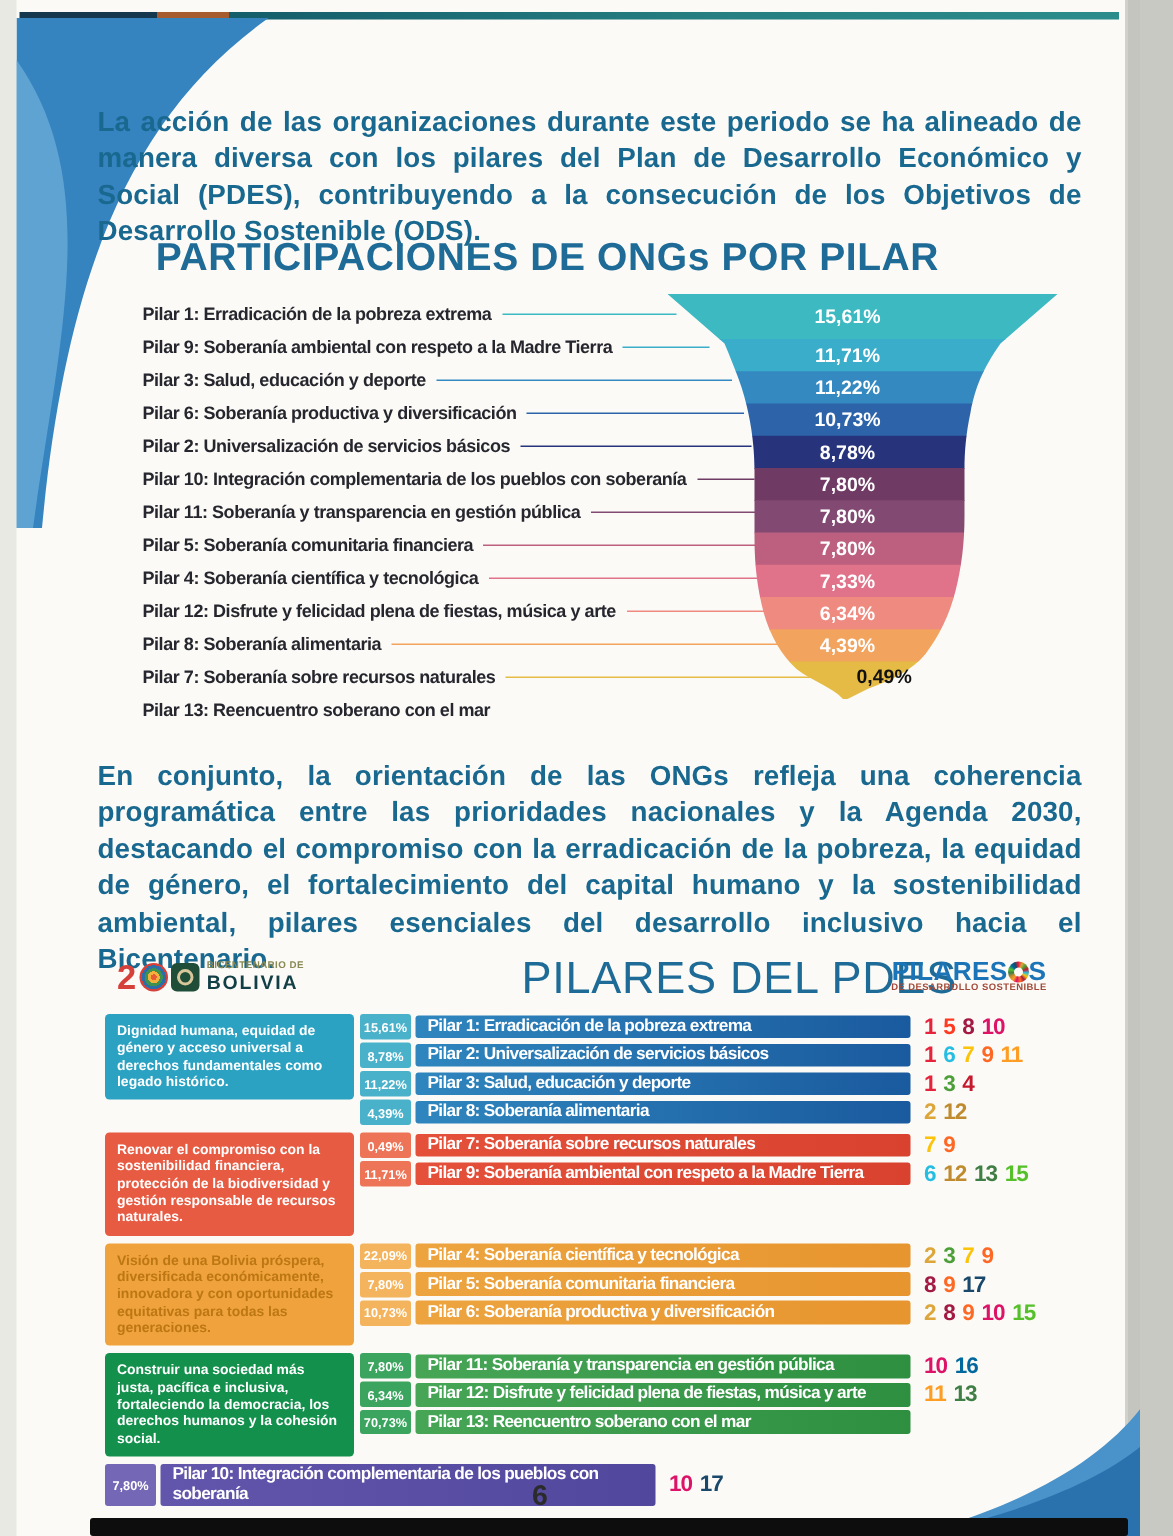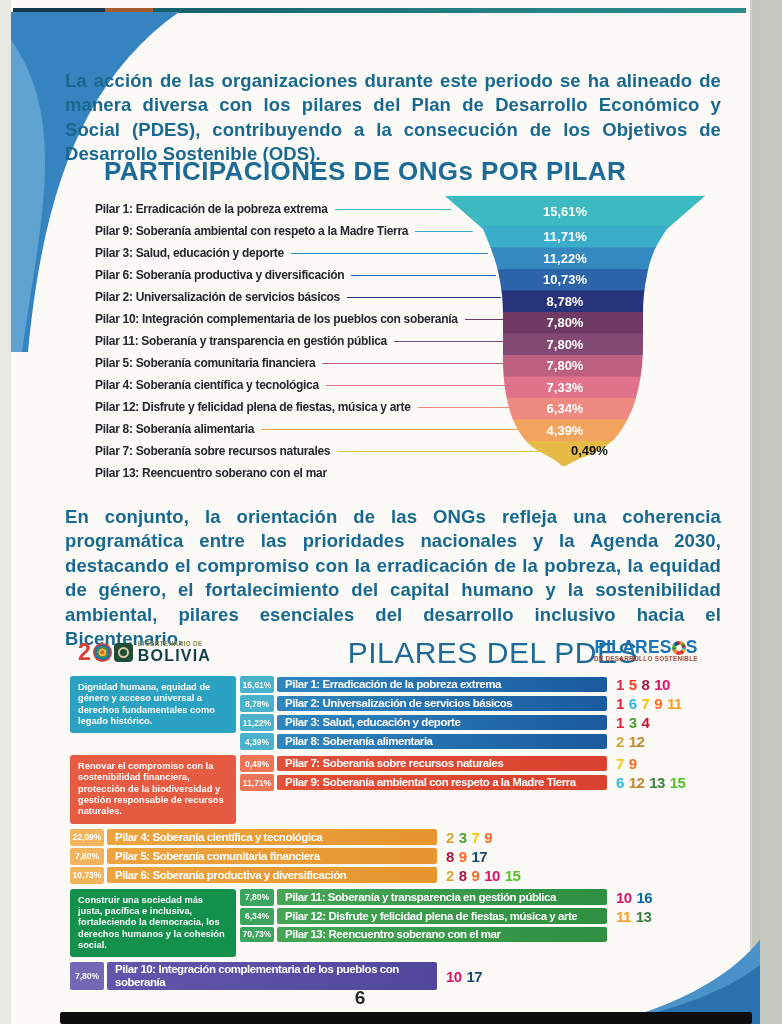--- a/index.html
+++ b/index.html
@@ -38,21 +38,21 @@
       color:#1d6b96;font-size:30px;font-weight:400;letter-spacing:.5px;}
   .logo{position:absolute;left:8px;top:5px;display:flex;gap:5px;align-items:center;}
   .logo-200{display:flex;gap:2px;align-items:center;}
   .l2{font-size:23px;font-weight:700;color:#d6403a;line-height:20px;}
   .l0a{width:19px;height:19px;border-radius:50%;
        background:repeating-radial-gradient(circle at 50% 50%,#e85c35 0 2px,#f2b13c 2px 4px,#3f9150 4px 6px,#2b6ea8 6px 8px,#d6403a 8px 10px);}
   .l0b{width:19px;height:19px;border-radius:4px;background:#1f4d38;position:relative;}
   .l0b::after{content:"";position:absolute;inset:4px;border-radius:50%;border:2px solid #d8c79a;}
   .logo-text{display:flex;flex-direction:column;line-height:1;}
   .logo-small{font-size:6.5px;font-weight:700;color:#8a8a55;letter-spacing:.3px;}
-  .logo-big{font-size:16px;font-weight:700;color:#123f46;letter-spacing:1.2px;}
+  .logo-big{font-size:13px;font-weight:700;color:#123f46;letter-spacing:1.2px;}
   .ods-logo{position:absolute;right:6px;top:2px;width:132px;text-align:center;line-height:1.05;}
   .ods-logo-title{font-size:17.5px;font-weight:700;color:#1b74b8;letter-spacing:.2px;white-space:nowrap;}
   .wheel{display:inline-block;width:14px;height:14px;border-radius:50%;vertical-align:-1.5px;position:relative;
      background:conic-gradient(#e5243b,#dda63a,#4c9f38,#c5192d,#26bde2,#fcc30b,#a21942,#fd6925,#dd1367,#fd9d24,#bf8b2e,#3f7e44,#56c02b,#00689d,#19486a,#e5243b);}
   .wheel::after{content:"";position:absolute;inset:4px;background:#fbfaf6;border-radius:50%;}
   .ods-logo-sub{font-size:6.3px;font-weight:700;color:#a34a3a;letter-spacing:.3px;}
 
   #pdes-table{position:absolute;left:70px;top:676px;width:660px;display:flex;flex-direction:column;gap:5px;}
   .group{display:flex;gap:4px;align-items:flex-start;}
   .gcat{flex:0 0 166px;box-sizing:border-box;border-radius:3px;padding:6px 8px;
@@ -263,20 +263,21 @@
             <span class="ods">
               <span style="color: rgb(38, 189, 226);">6</span>
               <span style="color: rgb(191, 139, 46);">12</span>
               <span style="color: rgb(63, 126, 68);">13</span>
               <span style="color: rgb(86, 192, 43);">15</span>
             </span>
           </div>
         </div>
       </div>
       <div class="group">
+        <div class="gcat" style="background: rgb(240, 162, 60); color: rgb(188, 119, 20);">Visión de una Bolivia próspera, diversificada económicamente, innovadora y con oportunidades equitativas para todas las generaciones.</div>
         <div class="grows">
           <div class="grow">
             <span class="chip" style="background: rgb(244, 180, 93);">22,09%</span>
             <span class="bar" style="background: linear-gradient(90deg, rgb(237, 164, 63), rgb(231, 149, 46));">Pilar 4: Soberanía científica y tecnológica</span>
             <span class="ods">
               <span style="color: rgb(221, 166, 58);">2</span>
               <span style="color: rgb(76, 159, 56);">3</span>
               <span style="color: rgb(252, 195, 11);">7</span>
               <span style="color: rgb(253, 105, 37);">9</span>
             </span>

